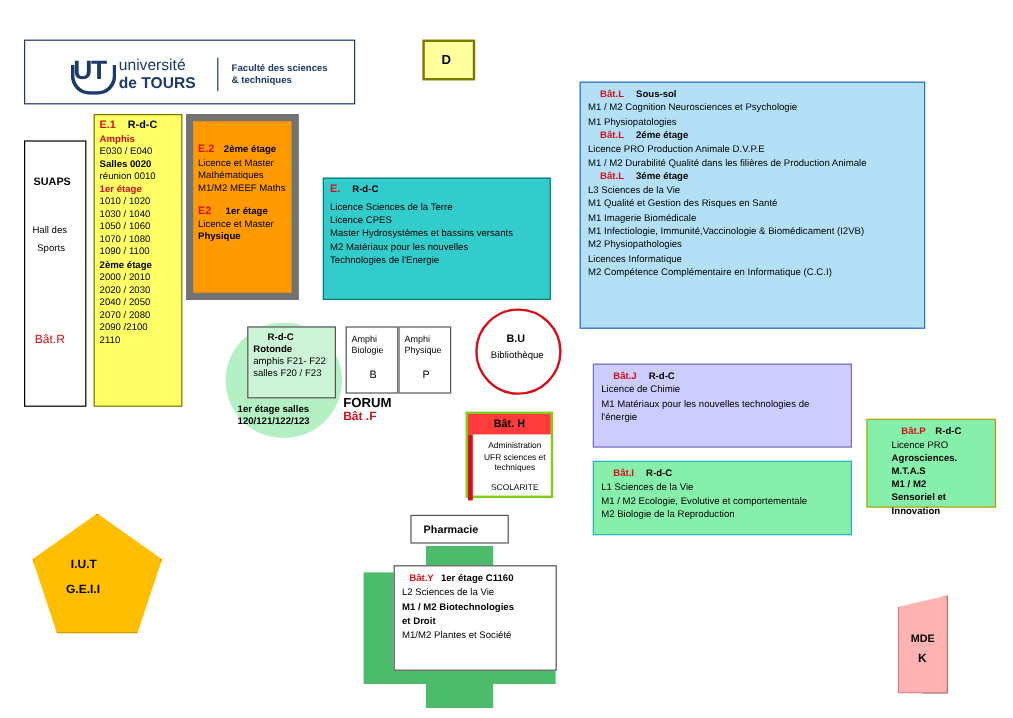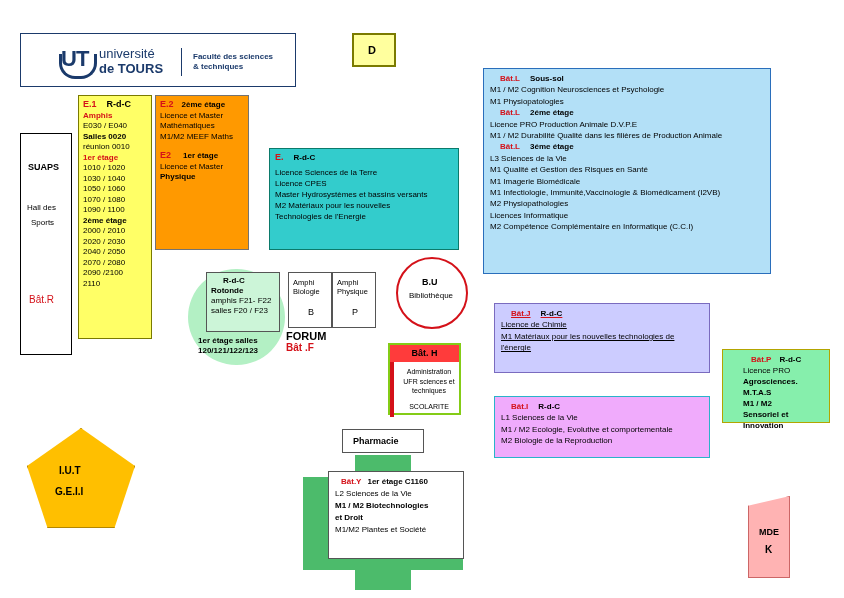--- a/index.html
+++ b/index.html
@@ -20,34 +20,34 @@
   #logo .sep{position:absolute;left:160px;top:14px;width:1px;height:28px;background:#1b3a6b;}
   #logo .fac1{position:absolute;left:172px;top:18px;font-size:8px;font-weight:bold;color:#1b3a6b;}
   #logo .fac2{position:absolute;left:172px;top:28px;font-size:8px;font-weight:bold;color:#1b3a6b;}
   #logo .swoosh{position:absolute;left:38px;top:20px;width:32px;height:22px;border:3px solid #1b3a6b;border-top:none;border-radius:0 0 16px 16px;}
 
   
   #boxD{left:352px;top:33px;width:44px;height:34px;border:2px solid #7a7a00;background:#ffff9e;}
   #boxD .lab{position:absolute;left:14px;top:9px;font-weight:bold;font-size:11px;}
 
   
-  #suaps{left:20px;top:117px;width:52px;height:222px;border:1px solid #000;background:#fff;margin-top:16px;}
+  #suaps{left:20px;top:117px;width:52px;height:222px;border:1px solid #000;background:#fff;}
   #suaps .n1{position:absolute;left:7px;top:28px;font-size:9px;font-weight:bold;}
   #suaps .n2{position:absolute;left:6px;top:69px;font-size:8px;}
   #suaps .n3{position:absolute;left:10px;top:84px;font-size:8px;}
   #suaps .n4{position:absolute;left:8px;top:160px;font-size:10px;font-weight:normal;color:#d41119;}
 
   
   #e1{left:78px;top:95px;width:74px;height:244px;border:1px solid #7a7a00;background:#ffff66;padding:3px 4px;}
   #e1 .ttl{color:#d41119;font-weight:bold;font-size:9px;}
   #e1 .rdc{font-weight:bold;font-size:9px;margin-left:10px;}
   #e1 div{line-height:10.5px;}
 
   
-  #e2{left:155px;top:95px;width:94px;height:155px;border:1px solid #737373;background:#ff9900;padding:3px 4px;}
+  #e2{left:155px;top:95px;width:94px;height:155px;border:6px solid #737373;background:#ff9900;padding:18px 4px;}
   #e2 div{line-height:10.5px;}
   #e2 .ttl{color:#d41119;font-weight:bold;font-size:9px;}
 
   
   #eteal{left:269px;top:148px;width:190px;height:102px;border:1px solid #0b7a6b;background:#33cccc;padding:3px 5px;}
   #eteal div{line-height:11px;}
   #eteal .ttl{color:#d41119;font-weight:bold;font-size:9px;}
 
   
   #batl{left:483px;top:68px;width:288px;height:206px;border:1px solid #2a6ebb;background:#b3e0f7;padding:4px 6px;}
@@ -78,26 +78,26 @@
   #bu .b2{position:absolute;left:11px;top:32px;font-size:8px;}
 
   
   #bath{left:388px;top:343px;width:73px;height:72px;border:2px solid #84cc16;background:#fff;}
   #bath .hdr{position:absolute;left:0;top:0;width:100%;height:17px;background:#ff3b3b;color:#000;font-weight:bold;font-size:9px;text-align:center;line-height:17px;}
   #bath .bar{position:absolute;left:0;top:17px;width:4px;height:55px;background:#d41119;}
   #bath .body{position:absolute;left:7px;top:22px;width:64px;line-height:9.5px;font-size:7px;text-align:center;}
 
   
   #batj{left:494px;top:303px;width:216px;height:70px;border:1px solid #7a6bbf;background:#ccccff;padding:4px 6px;}
-  #batj div{line-height:11.4px;text-decoration:underline;}
+  #batj div{line-height:11.4px;}
   #batj .hdr{color:#d41119;font-weight:bold;}
   #batj .hdr span{color:#000;font-weight:bold;margin-left:10px;}
 
   
-  #bati{left:494px;top:396px;width:216px;height:62px;border:1px solid #2ab3c9;background:#f0abfc;padding:4px 6px;}
+  #bati{left:494px;top:384px;width:216px;height:62px;border:1px solid #2ab3c9;background:#86efac;padding:4px 6px;}
   #bati div{line-height:11.4px;}
   #bati .hdr{color:#d41119;font-weight:bold;}
   #bati .hdr span{color:#000;font-weight:bold;margin-left:10px;}
 
   
   #batp{left:722px;top:349px;width:108px;height:74px;border:1px solid #b3a400;background:#86efac;padding:4px 20px;}
   #batp div{line-height:11px;}
   #batp .hdr{color:#d41119;font-weight:bold;}
   #batp .hdr span{color:#000;font-weight:bold;margin-left:8px;}
 

